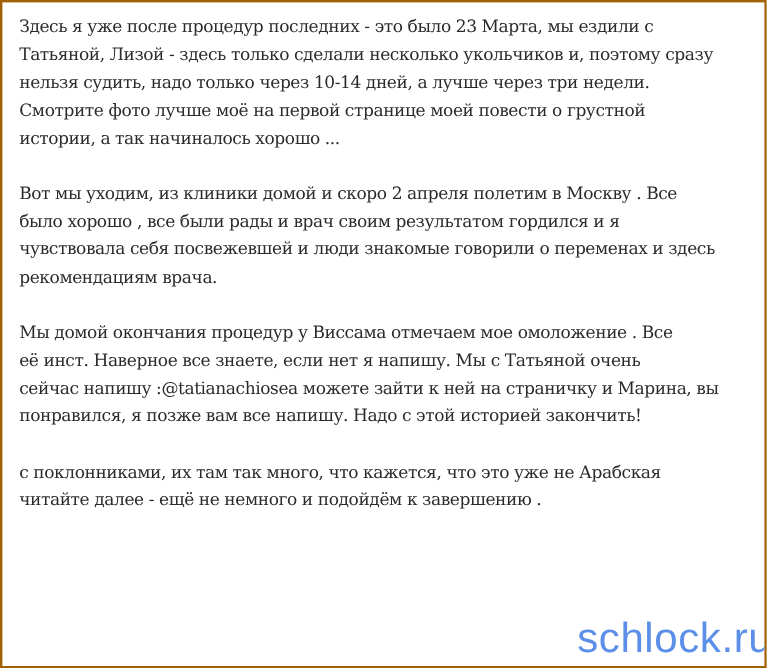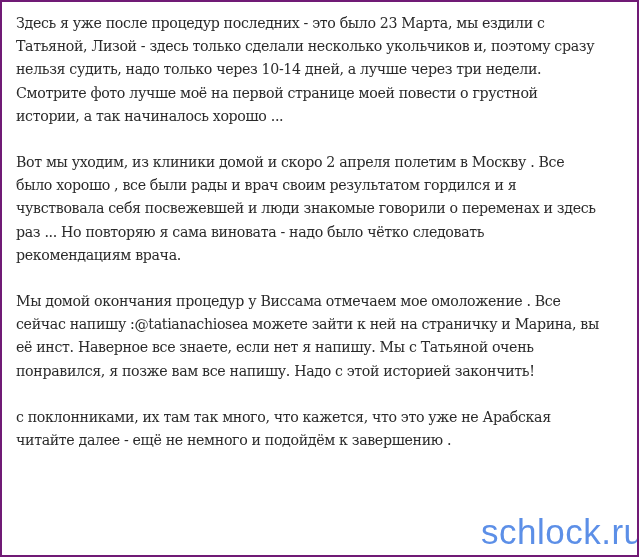--- a/index.html
+++ b/index.html
@@ -5,21 +5,21 @@
     html, body {
       margin: 0;
       padding: 0;
       background: #ffffff;
     }
     .frame {
       position: relative;
       width: 639px;
       height: 557px;
       box-sizing: border-box;
-      border: 2px solid #701a75;
+      border: 2px solid #a16207;
       background: #ffffff;
       overflow: hidden;
     }
     .content {
       position: absolute;
       left: 14px;
       top: 10px;
       width: 615px;
       font-family: "DejaVu Serif", "Liberation Serif", serif;
       font-size: 14.2px;
@@ -56,27 +56,26 @@
       <span class="line">Здесь я уже после процедур последних - это было 23 Марта, мы ездили с</span>
       <span class="line">Татьяной, Лизой - здесь только сделали несколько укольчиков и, поэтому сразу</span>
       <span class="line">нельзя судить, надо только через 10-14 дней, а лучше через три недели.</span>
       <span class="line">Смотрите фото лучше моё на первой странице моей повести о грустной</span>
       <span class="line">истории, а так начиналось хорошо ...</span>
     </p>
     <p class="para">
       <span class="line">Вот мы уходим, из клиники домой и скоро 2 апреля полетим в Москву . Все</span>
       <span class="line">было хорошо , все были рады и врач своим результатом гордился и я</span>
       <span class="line">чувствовала себя посвежевшей и люди знакомые говорили о переменах и здесь</span>
-      <span class="line">раз ... Но повторяю я сама виновата - надо было чётко следовать</span>
       <span class="line">рекомендациям врача.</span>
     </p>
     <p class="para">
       <span class="line">Мы домой окончания процедур у Виссама отмечаем мое омоложение . Все</span>
+      <span class="line">её инст. Наверное все знаете, если нет я напишу. Мы с Татьяной очень</span>
       <span class="line">сейчас напишу :@tatianachiosea можете зайти к ней на страничку и Марина, вы</span>
-      <span class="line">её инст. Наверное все знаете, если нет я напишу. Мы с Татьяной очень</span>
       <span class="line">понравился, я позже вам все напишу. Надо с этой историей закончить!</span>
     </p>
     <p class="para">
       <span class="line">с поклонниками, их там так много, что кажется, что это уже не Арабская</span>
       <span class="line">читайте далее - ещё не немного и подойдём к завершению .</span>
     </p>
   </div>
   <div class="watermark">schlock.ru</div>
 </div>
 

